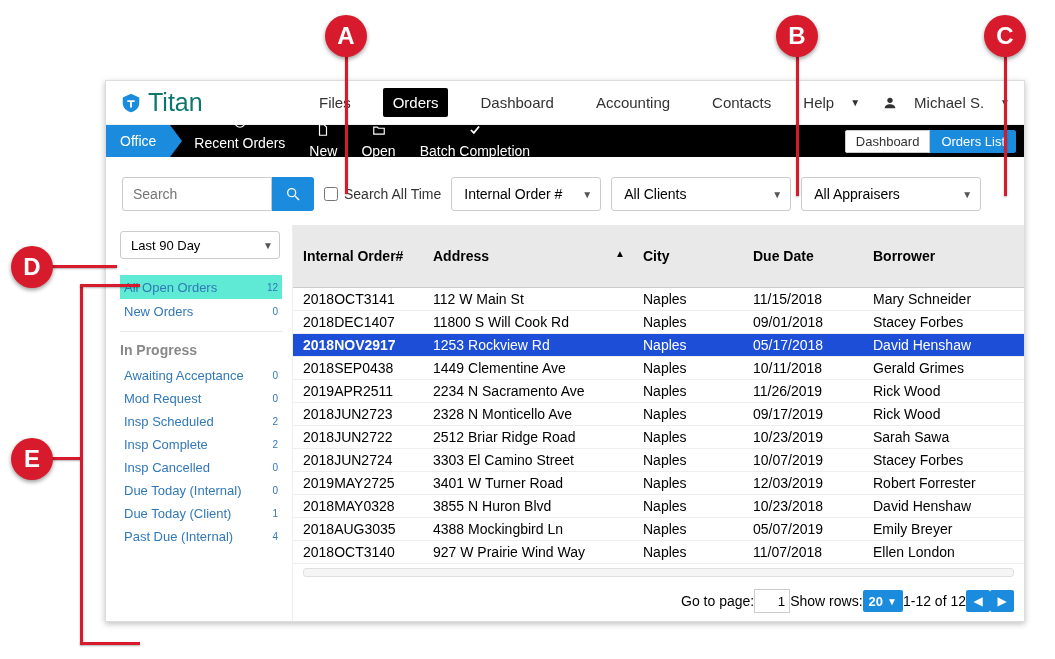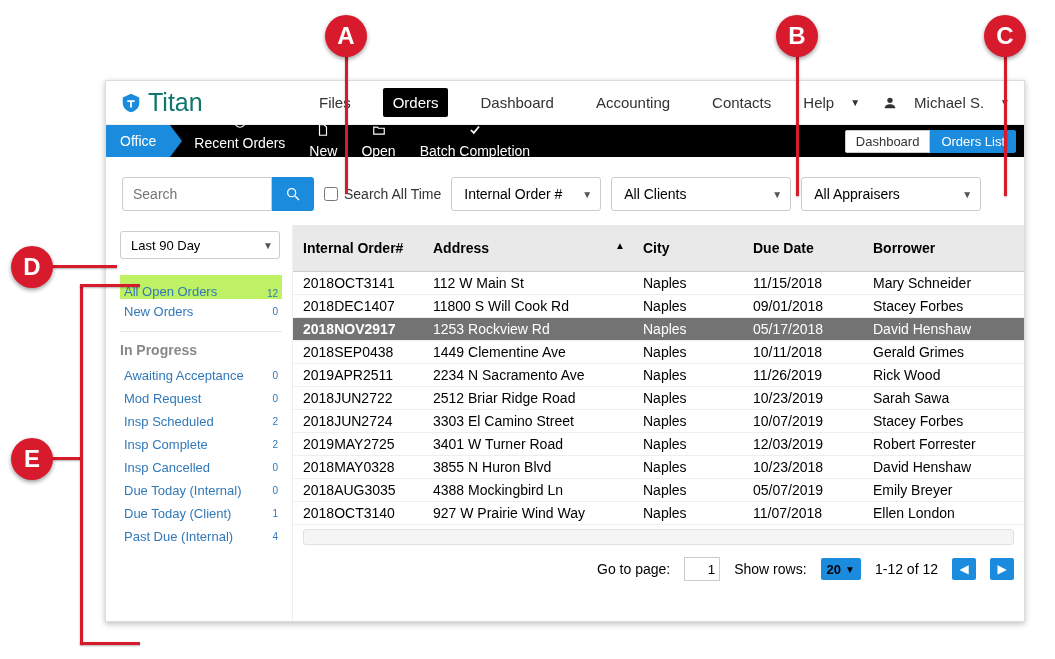--- a/index.html
+++ b/index.html
@@ -40,39 +40,39 @@
     .sel.w2 { width: 180px; }
     .sel.w3 { width: 180px; }
 
     
     .main { display: flex; height: calc(100% - 44px - 32px - 68px); }
     .sidebar { width: 186px; padding: 6px 10px 10px 14px; flex-shrink: 0; }
     .sel-range { width: 160px; height: 28px; border: 1px solid #ccc; border-radius: 3px; padding: 0 22px 0 10px; font-size: 13px; display:flex; align-items:center; position:relative; cursor:pointer; margin-bottom: 16px; }
     .sel-range .sel-caret { position: absolute; right: 6px; font-size: 10px; color: #555; }
     .side-list { list-style: none; margin-bottom: 10px; border-bottom: 1px solid #e7e7e7; padding-bottom: 8px; }
     .side-row { display: flex; justify-content: space-between; align-items: center; height: 24px; font-size: 13px; cursor: pointer; padding: 0 4px; }
-    .side-row.active { background: #bef264; align-items: flex-end; }
+    .side-row.active { background: #5eead4; }
     .side-row .label { color: #3178b9; }
     .side-row .count { color: #3178b9; font-size: 10px; }
     .side-h { color: #888; font-weight: 600; font-size: 14px; margin: 4px 0 6px; }
     .side-list2 { list-style: none; }
     .side-list2 .side-row { height: 23px; }
 
     .table-wrap { flex: 1; display: flex; flex-direction: column; border-left: 1px solid #eee; }
     table { width: 100%; border-collapse: collapse; font-size: 14px; }
-    thead th { text-align: left; font-weight: 700; background: #e9e9e9; padding: 15px 10px; font-size: 14px; border-bottom: 1px solid #ccc; position: relative; }
+    thead th { text-align: left; font-weight: 700; background: #e9e9e9; padding: 23px 10px; font-size: 14px; border-bottom: 1px solid #ccc; position: relative; }
     thead th .sort-asc { font-size: 10px; position: absolute; right: 8px; }
     tbody td { padding: 3px 10px; border-bottom: 1px solid #eee; white-space: nowrap; }
-    tbody tr.selected td { background: #737373; color: #fff; }
+    tbody tr.selected td { background: #1d4ed8; color: #fff; }
     tbody tr.selected td:first-child { font-weight: 600; }
     .hscroll { height: 16px; background: #f5f5f5; margin: 4px 10px 6px; border: 1px solid #e0e0e0; border-radius: 3px; }
-    .pager { display: flex; align-items: center; gap: 14px; padding: 6px 10px 8px; font-size: 14px; }
+    .pager { display: flex; align-items: center; gap: 0; padding: 6px 10px 8px; font-size: 14px; }
     .pager .fill { flex: 1; }
     .page-input { width: 36px; height: 24px; text-align: right; padding: 0 4px; border: 1px solid #ccc; }
-    .rows-sel { display: inline-flex; align-items: center; background: #1b8bdd; color: #000000; height: 22px; padding: 0 6px; border-radius: 2px; gap: 4px; cursor: pointer; font-weight:700; font-size: 13px; }
+    .rows-sel { display: inline-flex; align-items: center; background: #1b8bdd; color: #ffffff; height: 22px; padding: 0 6px; border-radius: 2px; gap: 4px; cursor: pointer; font-weight:700; font-size: 13px; }
     .rows-sel .tri { font-size: 10px; }
     .nav-btn { width: 24px; height: 22px; background: #1b8bdd; color: #fff; border: none; border-radius: 2px; cursor: pointer; font-size: 12px; display:flex; align-items:center; justify-content:center; }
 
     
     .callout { position: absolute; width: 42px; height: 42px; border-radius: 50%; background: #d71a2c; color: #fff; font-weight: 700; font-size: 24px; display:flex; align-items:center; justify-content:center; box-shadow: 0 2px 4px rgba(0,0,0,0.4); z-index: 10; }
     .callout-line { position: absolute; background: #d71a2c; z-index: 5; box-shadow: 0 1px 2px rgba(0,0,0,0.3); }
 
     .icon-sm { width: 14px; height: 14px; }
   </style>
 </head>
@@ -289,20 +289,27 @@
               <td>Gerald Grimes</td>
             </tr>
             <tr>
               <td>2019APR2511</td>
               <td>2234 N Sacramento Ave</td>
               <td>Naples</td>
               <td>11/26/2019</td>
               <td>Rick Wood</td>
             </tr>
             <tr>
+              <td>2018JUN2723</td>
+              <td>2328 N Monticello Ave</td>
+              <td>Naples</td>
+              <td>09/17/2019</td>
+              <td>Rick Wood</td>
+            </tr>
+            <tr>
               <td>2018JUN2722</td>
               <td>2512 Briar Ridge Road</td>
               <td>Naples</td>
               <td>10/23/2019</td>
               <td>Sarah Sawa</td>
             </tr>
             <tr>
               <td>2018JUN2724</td>
               <td>3303 El Camino Street</td>
               <td>Naples</td>

